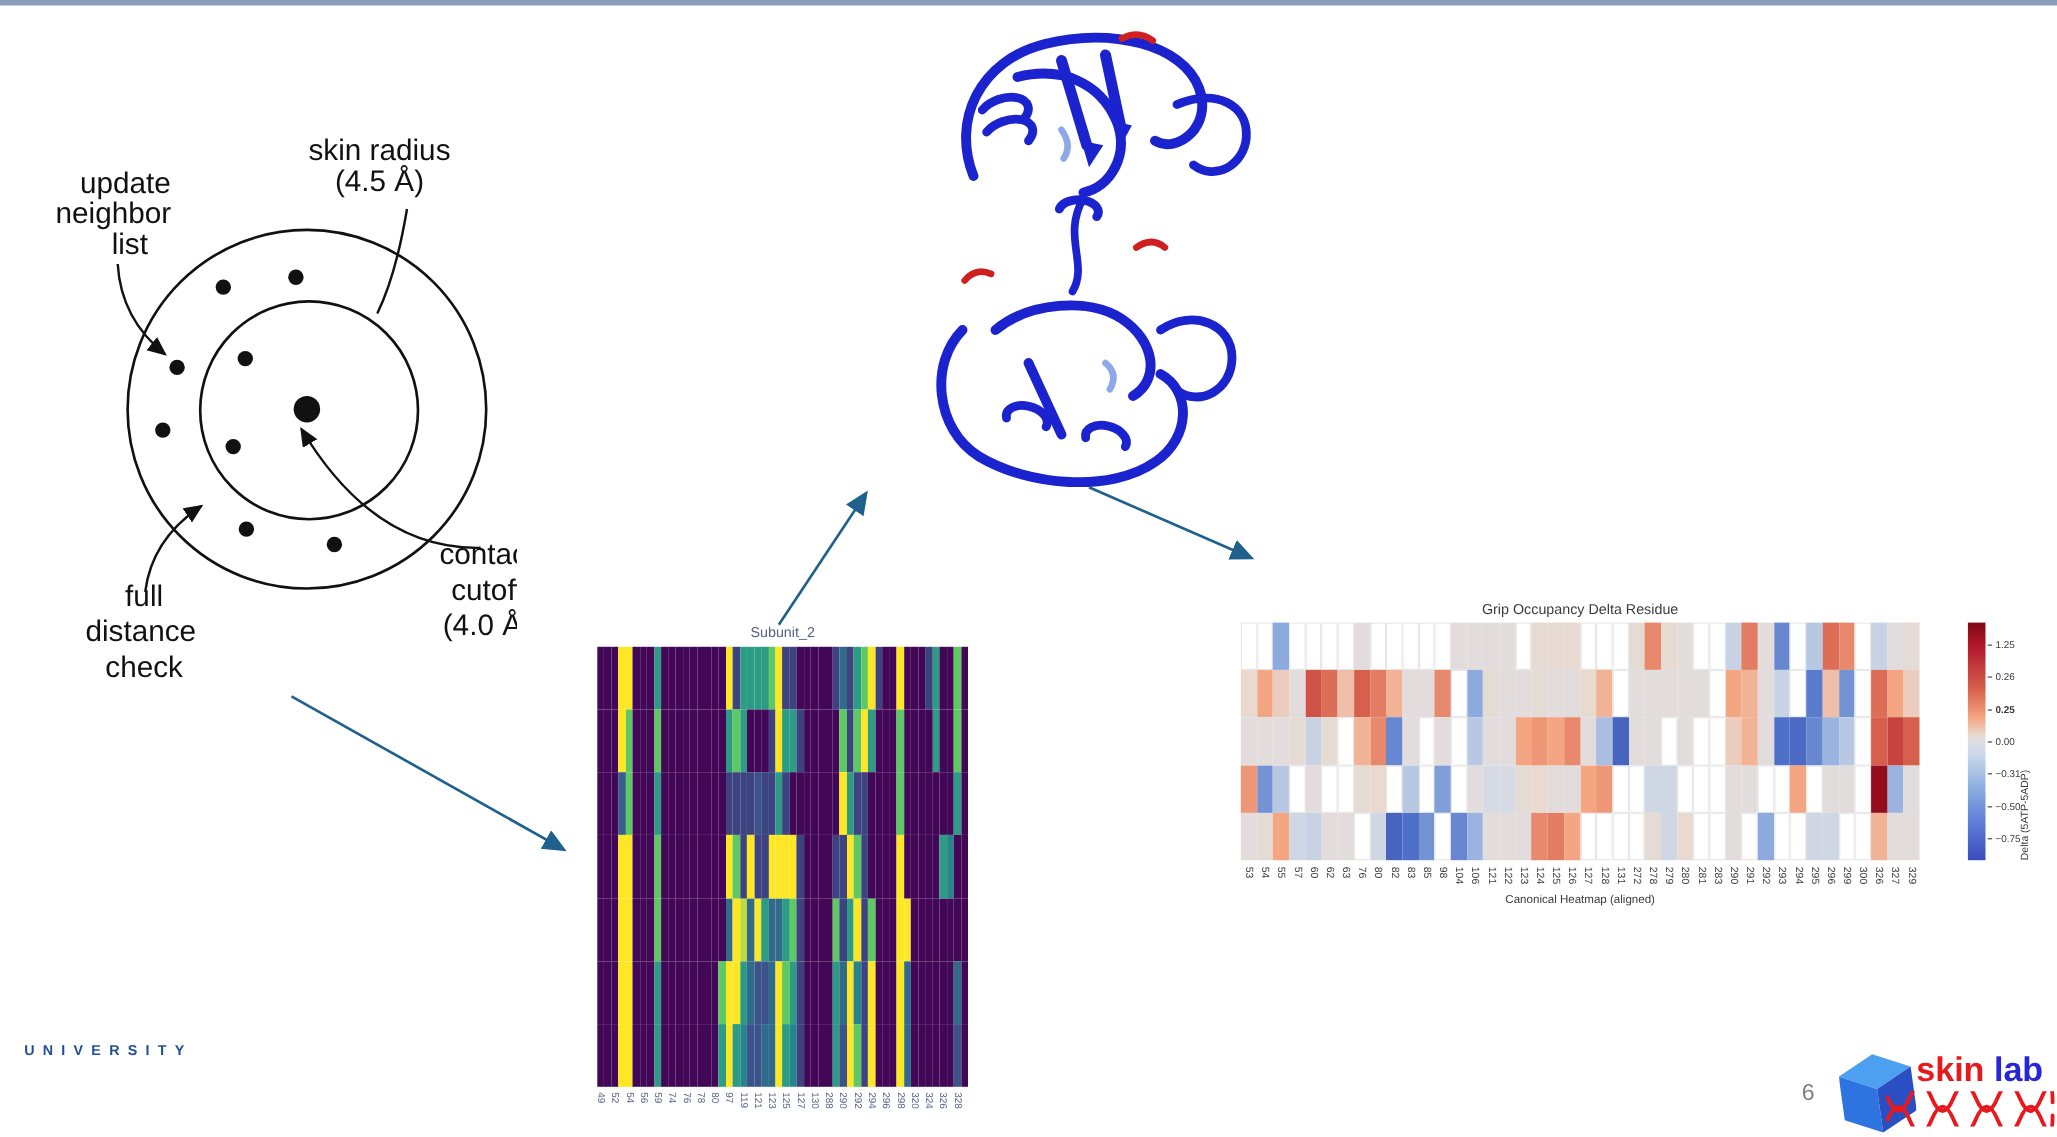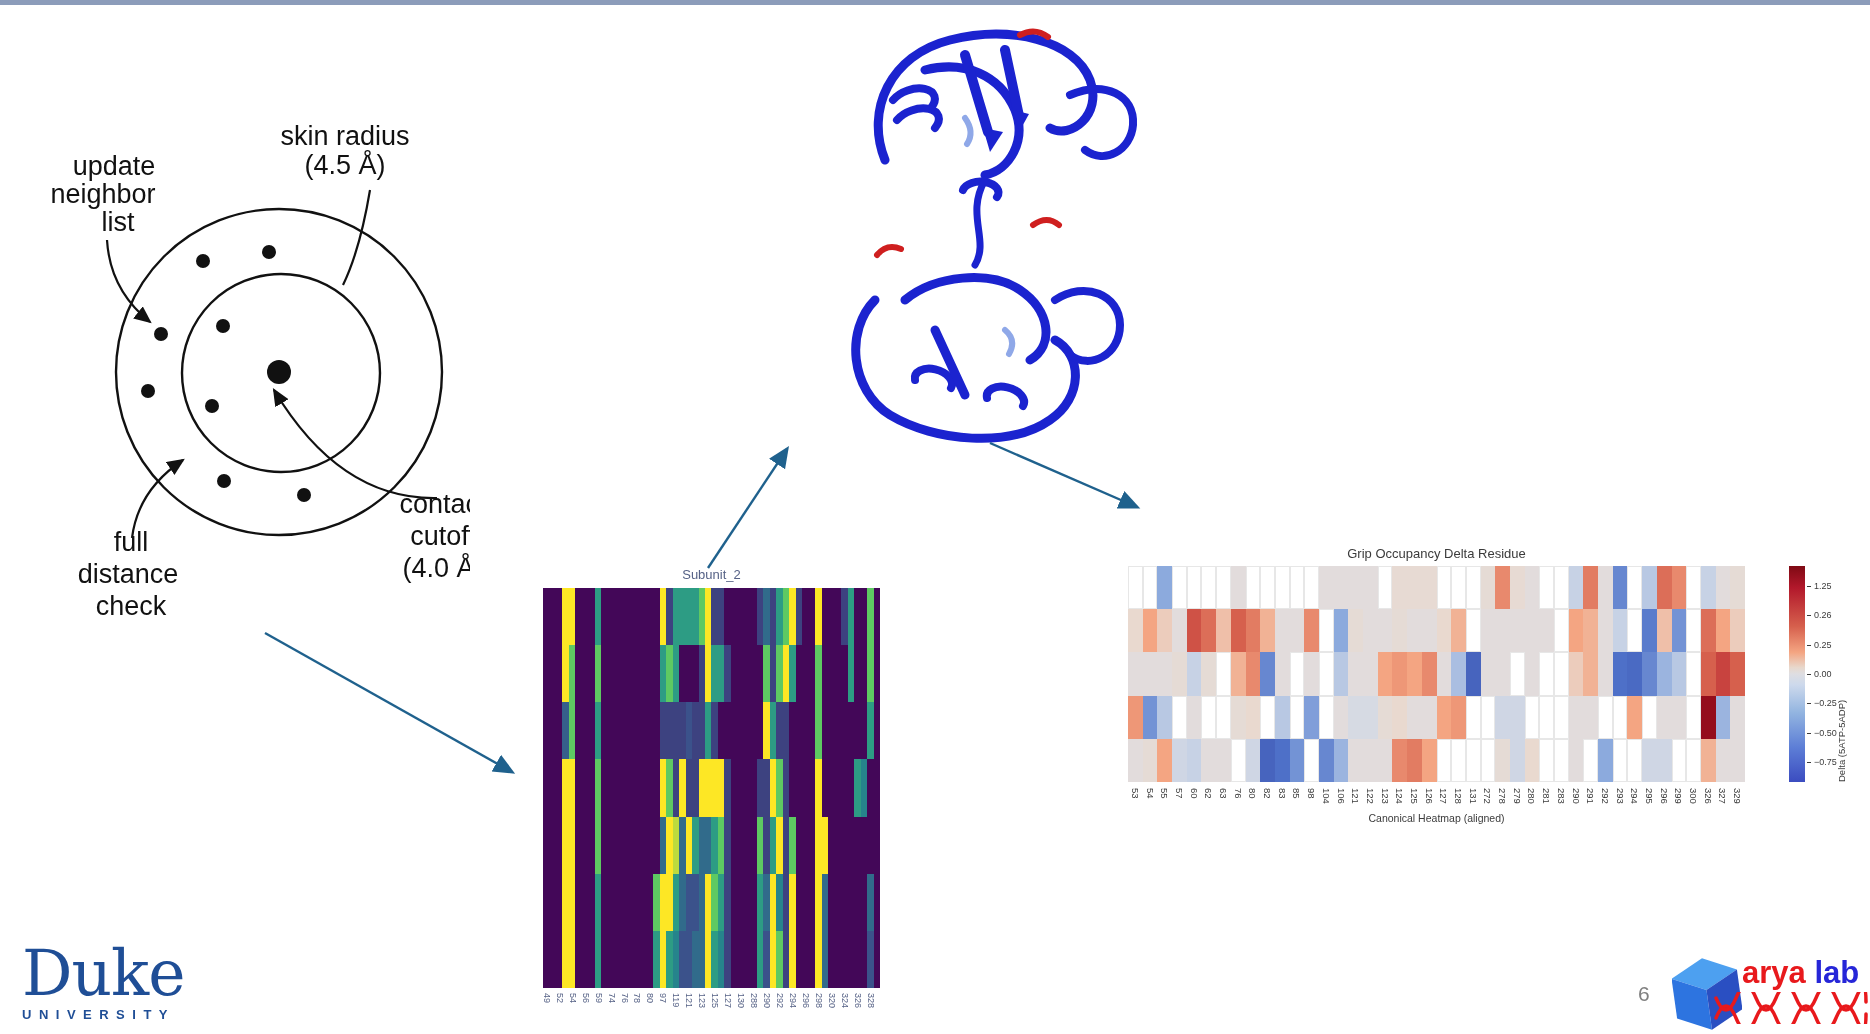--- a/index.html
+++ b/index.html
@@ -781,44 +781,43 @@
     <div class="vtick" style="left: 561.083px; top: 2px;">300</div>
     <div class="vtick" style="left: 575.774px; top: 2px;">326</div>
     <div class="vtick" style="left: 590.464px; top: 2px;">327</div>
     <div class="vtick" style="left: 605.155px; top: 2px;">329</div>
   </div>
 <div class="abs xlabel">Canonical Heatmap (aligned)</div>
 <div class="abs colorbar"></div>
 <div id="cb-ticks">
     <div class="abs cb-tick" style="left: 1807px; top: 580.957px;"><span class="dash"></span><span>1.25</span></div>
     <div class="abs cb-tick" style="left: 1807px; top: 610.304px;"><span class="dash"></span><span>0.26</span></div>
-    <div class="abs cb-tick" style="left: 1807px; top: 639.652px;"><span class="dash"></span><span>0.25</span></div>
+    <div class="abs cb-tick" style="left: 1807px; top: 639.652px; font-weight: bold;"><span class="dash"></span><span>0.25</span></div>
     <div class="abs cb-tick" style="left: 1807px; top: 669px;"><span class="dash"></span><span>0.00</span></div>
-    <div class="abs cb-tick" style="left: 1807px; top: 698.348px;"><span class="dash"></span><span>−0.25</span></div>
+    <div class="abs cb-tick" style="left: 1807px; top: 698.348px;"><span class="dash"></span><span>−0.31</span></div>
     <div class="abs cb-tick" style="left: 1807px; top: 727.696px;"><span class="dash"></span><span>−0.50</span></div>
     <div class="abs cb-tick" style="left: 1807px; top: 757.043px;"><span class="dash"></span><span>−0.75</span></div>
   </div>
 <div class="abs cb-label">Delta (5ATP-5ADP)</div>
 
 <div class="abs duke">
-  <div class="word">Duke</div>
   <div class="univ">UNIVERSITY</div>
 </div>
 
 <div class="abs page-num">6</div>
 
 <svg class="abs" style="left:1672px;top:956px;" width="70" height="76" viewBox="0 0 70 76">
   <g transform="rotate(-8 35 38)">
     <polygon points="35,2 68,18 35,34 2,18" fill="#4da0f0"></polygon>
     <polygon points="2,18 35,34 35,74 2,58" fill="#2d74e0"></polygon>
     <polygon points="35,34 68,18 68,58 35,74" fill="#2a4fc2"></polygon>
   </g>
 </svg>
 <div class="abs arya-text">
-  <span style="color:#e8191c;">arya</span>
+  <span style="color:#e8191c;">skin</span>
   <span style="color:#2626d8;">lab</span>
 </div>
 <svg class="abs" style="left:1712px;top:992px;" width="158" height="32" viewBox="0 0 158 32">
   <g fill="none" stroke="#e8191c" stroke-width="3.5" stroke-linecap="round">
     <path d="M4,26 Q14,2 24,26 T44,26 T64,26 T84,26 T104,26 T124,26 T144,26 T154,22"></path>
     <path d="M4,6 Q14,30 24,6 T44,6 T64,6 T84,6 T104,6 T124,6 T144,6 T154,10"></path>
   </g>
 </svg>
 
 </body></html>

